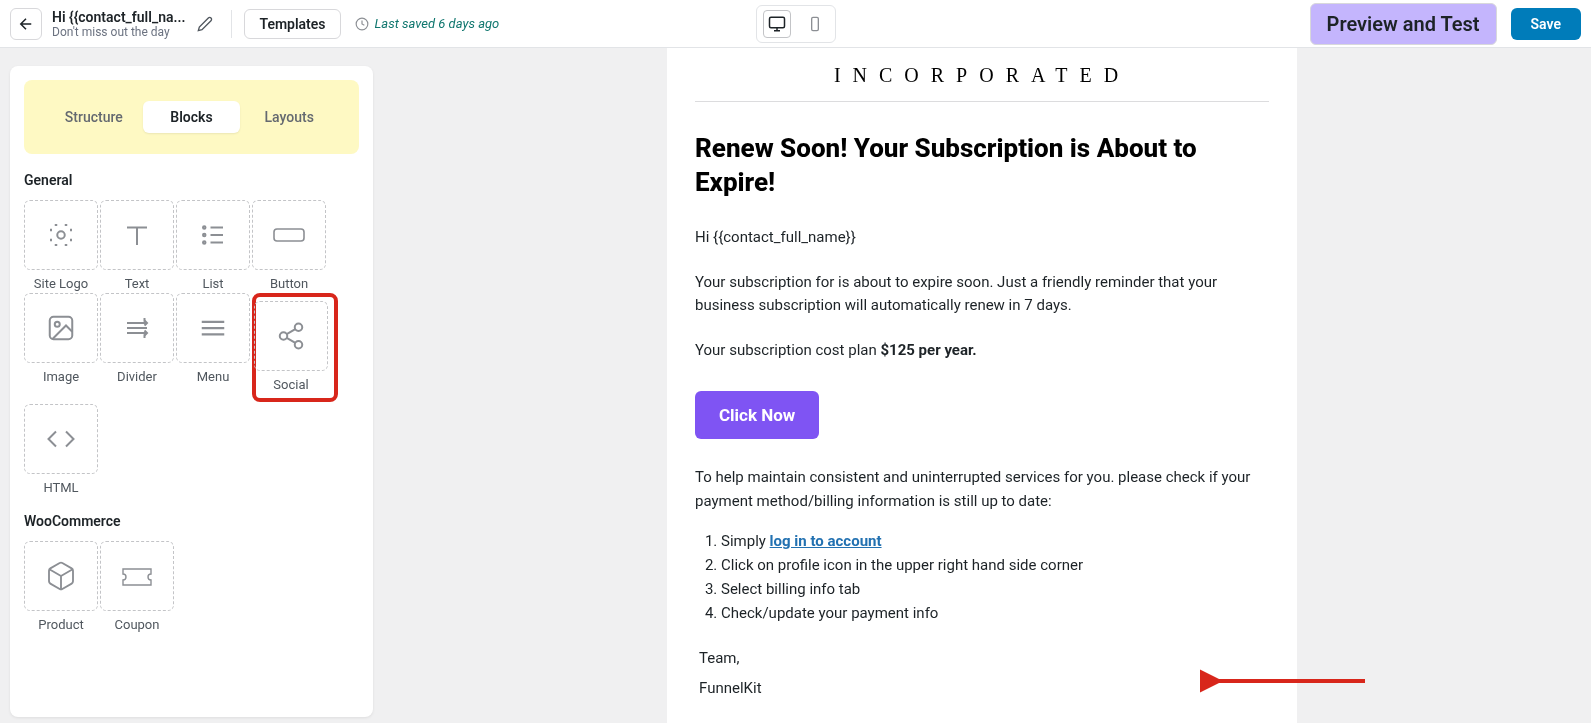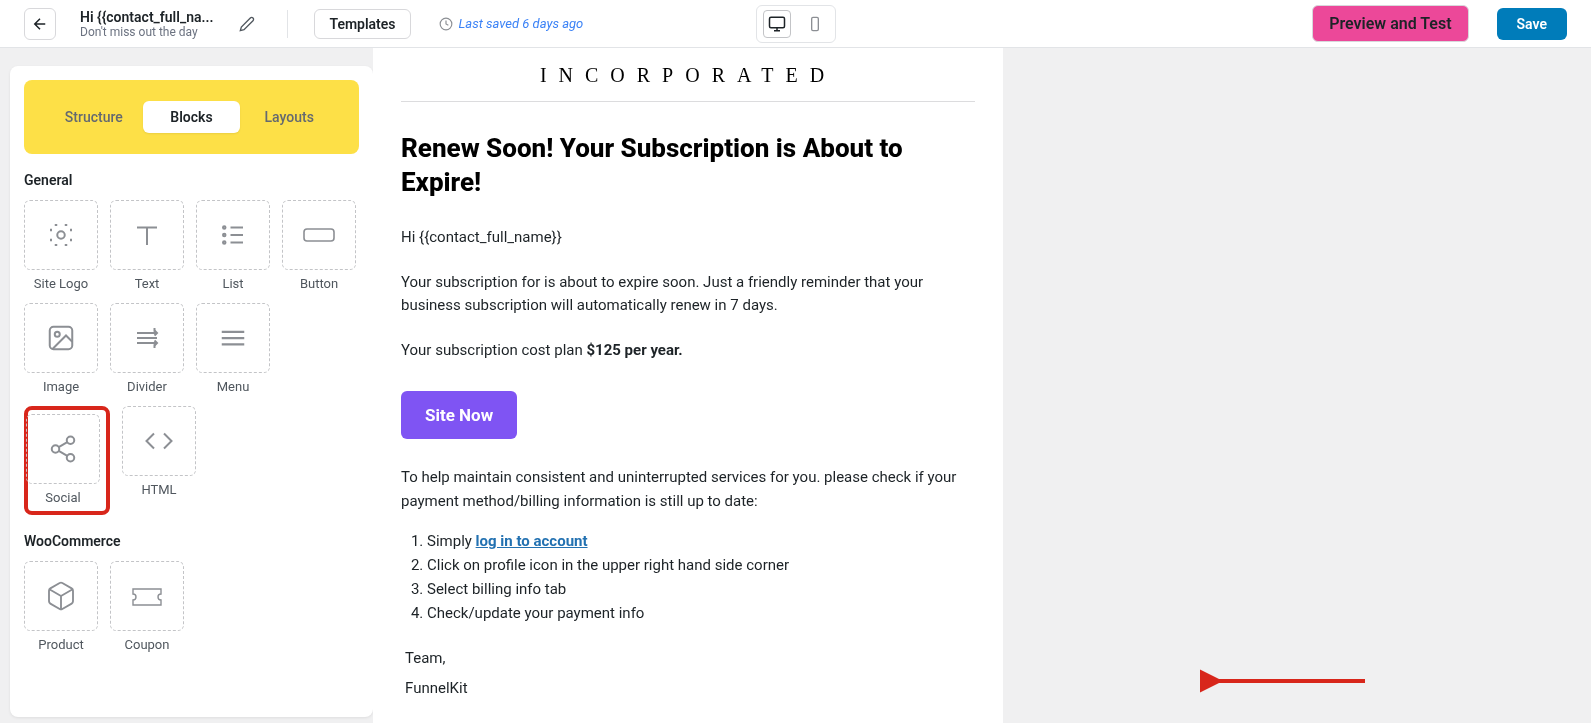--- a/index.html
+++ b/index.html
@@ -1,44 +1,44 @@
 <!DOCTYPE html>
 <html><head>
 <meta charset="utf-8">
 <style>
 * { margin:0; padding:0; box-sizing:border-box; font-family:-apple-system,BlinkMacSystemFont,"Segoe UI",Roboto,Arial,sans-serif; }
 body { background:#f0f0f1; width:1591px; height:723px; overflow:hidden; }
-.topbar { height:48px; background:#fff; border-bottom:1px solid #e2e4e7; display:flex; align-items:center; padding:0 24px; gap:20px; }
+.topbar { height:48px; background:#fff; border-bottom:1px solid #e2e4e7; display:flex; align-items:center; padding:0 10px; gap:6px; }
 .back-btn { width:32px; height:32px; border:1px solid #d8d8db; border-radius:6px; display:flex; align-items:center; justify-content:center; cursor:pointer; }
 .title-block { display:flex; flex-direction:column; margin-left:4px; max-width:160px; }
 .title-block .t1 { font-size:14px; font-weight:600; color:#1d2327; white-space:nowrap; overflow:hidden; text-overflow:ellipsis; }
 .title-block .t2 { font-size:12px; color:#6b7280; white-space:nowrap; overflow:hidden; text-overflow:ellipsis; }
 .edit-btn { width:28px; height:28px; display:flex; align-items:center; justify-content:center; cursor:pointer; }
 .vdiv { width:1px; height:28px; background:#e2e4e7; margin:0 6px; }
 .templates-btn { border:1px solid #d8d8db; border-radius:6px; padding:6px 14px; font-size:14px; font-weight:600; color:#1d2327; background:#fff; cursor:pointer; }
-.saved-text { display:flex; align-items:center; gap:6px; font-size:13px; color:#3b82f6; font-style:italic; margin-left:8px; }
+.saved-text { display:flex; align-items:center; gap:6px; font-size:13px; color:#0f766e; font-style:italic; margin-left:8px; }
 .device-toggle { margin-left:auto; display:flex; gap:10px; border:1px solid #e2e4e7; border-radius:6px; padding:4px 6px; margin-right:auto; position:absolute; left:50%; transform:translateX(-50%); }
 .device-toggle .dev { width:28px; height:28px; display:flex; align-items:center; justify-content:center; border-radius:4px; cursor:pointer; }
 .device-toggle .dev.active { border:1px solid #c3c4c7; }
 .spacer { flex:1; }
-.preview-btn { border:1px solid #d8d8db; border-radius:6px; padding:8px 16px; font-size:16px; font-weight:600; color:#1d2327; background:#ec4899; cursor:pointer; }
+.preview-btn { border:1px solid #d8d8db; border-radius:6px; padding:8px 16px; font-size:20px; font-weight:600; color:#1d2327; background:#c4b5fd; cursor:pointer; }
 .save-btn { border:none; border-radius:6px; padding:8px 20px; font-size:14px; font-weight:600; color:#fff; background:#007cba; cursor:pointer; margin-left:8px; }
 .main { display:flex; height:calc(100% - 48px); }
 .sidebar { width:363px; background:#fff; border-radius:8px; margin:18px 0 0 10px; box-shadow:0 1px 3px rgba(0,0,0,0.08); padding:14px; height:calc(100% - 24px); overflow:auto; }
-.tabbar { display:flex; background:#fde047; border-radius:8px; padding:21px; margin-bottom:18px; }
+.tabbar { display:flex; background:#fef9c3; border-radius:8px; padding:21px; margin-bottom:18px; }
 .tabbar .tab { flex:1; text-align:center; padding:8px 0; font-size:14px; font-weight:500; color:#646970; cursor:pointer; border-radius:6px; }
 .tabbar .tab.active { background:#fff; color:#1d2327; font-weight:600; box-shadow:0 1px 2px rgba(0,0,0,0.08); }
 .section-title { font-size:14px; font-weight:600; color:#1d2327; margin:6px 0 12px 0; }
-.block-grid { display:flex; flex-wrap:wrap; gap:12px; margin-bottom:18px; }
+.block-grid { display:flex; flex-wrap:wrap; gap:2px; margin-bottom:18px; }
 .block-item { width:74px; display:flex; flex-direction:column; align-items:center; gap:6px; cursor:pointer; }
 .block-icon { width:74px; height:70px; border:1px dashed #c3c4c7; border-radius:6px; display:flex; align-items:center; justify-content:center; }
 .block-item.highlight { border:4px solid #d8261b; border-radius:8px; padding:4px 12px 6px 4px; width:86px; }
 .block-item.highlight .block-icon { width:74px; }
 .block-label { font-size:13px; color:#50575e; }
-.canvas-wrap { flex:1; display:flex; overflow:auto; padding-top:0; }
+.canvas-wrap { flex:1; display:flex; justify-content:center; overflow:auto; padding-top:0; }
 .canvas { width:630px; background:#fff; min-height:720px; padding:0 0 40px 0; }
 .brand { text-align:center; letter-spacing:12px; font-family:Georgia,'Times New Roman',serif; font-size:20px; color:#000; padding:16px 0 14px 0; }
 .hr { height:1px; background:#dcdcde; margin:0 28px 30px 28px; }
 .h1 { font-size:26px; font-weight:800; color:#000; margin:0 28px 26px 28px; line-height:1.3; }
 .h1 .gray { color:#000; font-weight:800; }
 .body-text { font-size:15px; color:#1d2327; margin:0 28px 22px 28px; line-height:1.55; }
 .cta-btn { display:inline-block; background:#7f54f3; color:#fff; font-weight:700; font-size:17px; padding:14px 24px; border-radius:6px; margin:6px 28px 26px 28px; cursor:pointer; }
 .help-text { font-size:15px; color:#1d2327; margin:0 28px 16px 28px; line-height:1.6; }
 .ol { margin:0 28px 24px 54px; }
 .ol li { font-size:15px; color:#1d2327; line-height:1.6; }
@@ -219,21 +219,21 @@
       <div class="brand">INCORPORATED</div>
       <div class="hr"></div>
       <div class="h1">
         <span>Renew Soon</span><span class="gray">! Your Subscription is About to Expire!</span>
       </div>
       <div class="body-text">Hi {{contact_full_name}}</div>
       <div class="body-text">Your subscription for is about to expire soon. Just a friendly reminder that your business subscription will automatically renew in 7 days.</div>
       <div class="body-text">
         <span>Your subscription cost plan </span><strong>$125 per year.</strong>
       </div>
-      <div class="cta-btn">Site Now</div>
+      <div class="cta-btn">Click Now</div>
       <div class="help-text">To help maintain consistent and uninterrupted services for you. please check if your payment method/billing information is still up to date:</div>
       <ol class="ol">
         <li><span>Simply </span><a href="#">log in to account</a></li>
         <li>Click on profile icon in the upper right hand side corner</li>
         <li>Select billing info tab</li>
         <li>Check/update your payment info</li>
       </ol>
       <div class="sig">Team,</div>
       <div class="sig">FunnelKit</div>
     </div>

